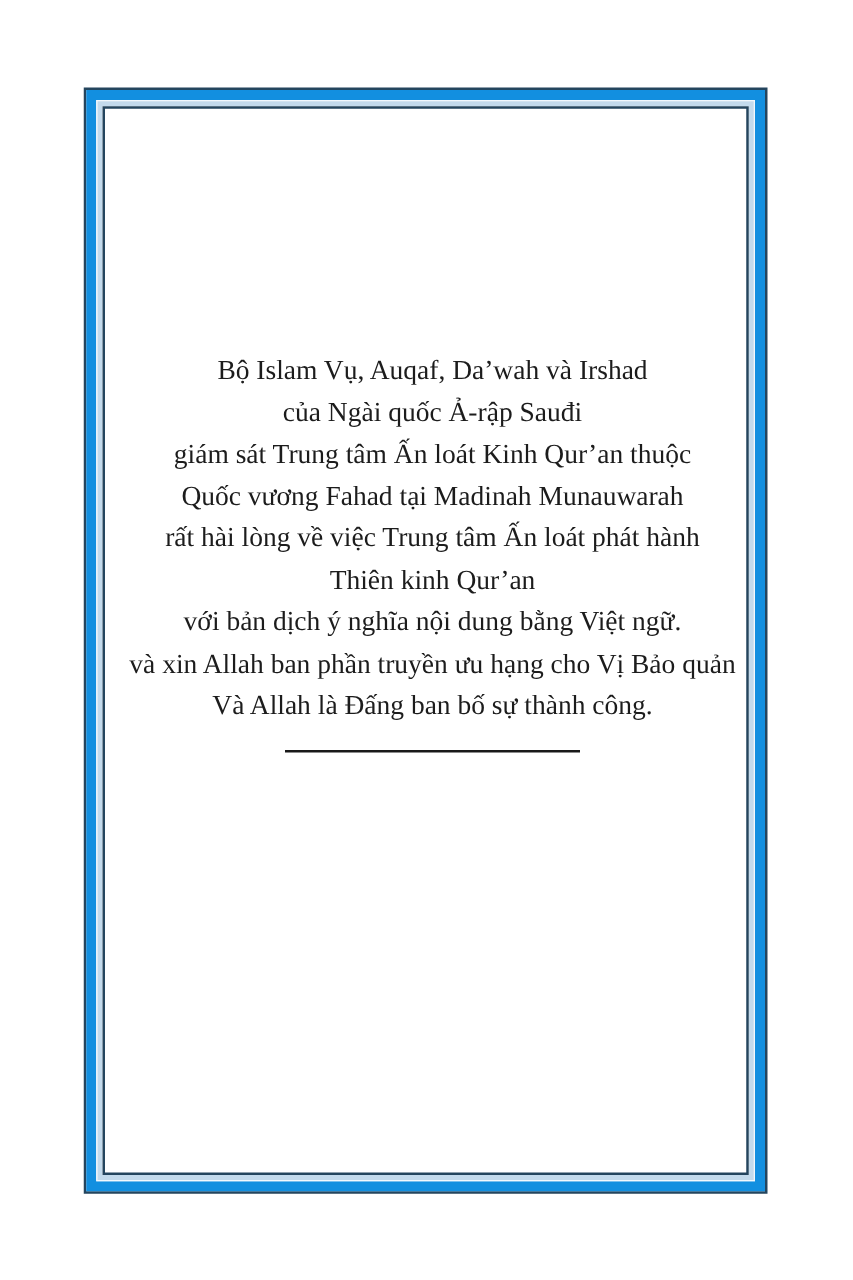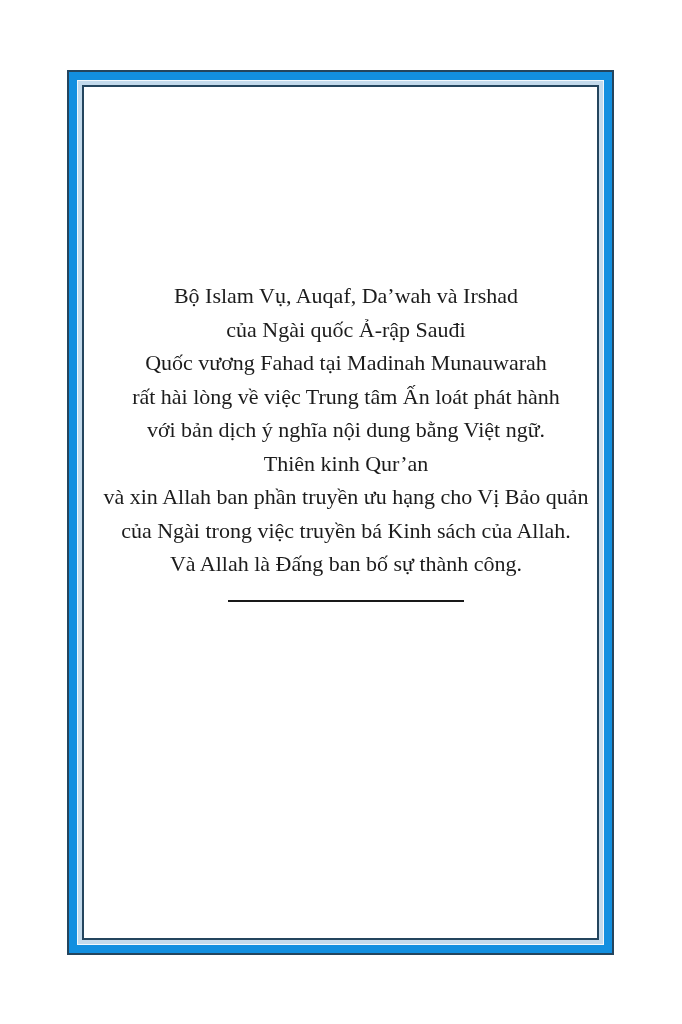--- a/index.html
+++ b/index.html
@@ -53,26 +53,26 @@
 <div class="page">
   <div class="frame-outer">
     <div class="frame-bright">
       <div class="frame-gap">
         <div class="frame-pale">
           <div class="frame-inner">
             <div class="content">
               <div class="text-block">
                 <p>Bộ Islam Vụ, Auqaf, Da’wah và Irshad</p>
                 <p>của Ngài quốc Ả-rập Sauđi</p>
+                <p>giám sát Trung tâm Ấn loát Kinh Qur’an thuộc</p>
                 <p>Quốc vương Fahad tại Madinah Munauwarah</p>
                 <p>rất hài lòng về việc Trung tâm Ấn loát phát hành</p>
+                <p>Thiên kinh Qur’an</p>
                 <p>với bản dịch ý nghĩa nội dung bằng Việt ngữ.</p>
-                <p>Thiên kinh Qur’an</p>
                 <p>và xin Allah ban phần truyền ưu hạng cho Vị Bảo quản</p>
-                <p>của Ngài trong việc truyền bá Kinh sách của Allah.</p>
                 <p>Và Allah là Đấng ban bố sự thành công.</p>
               </div>
               <div class="divider"></div>
             </div>
           </div>
         </div>
       </div>
     </div>
   </div>
 </div>

